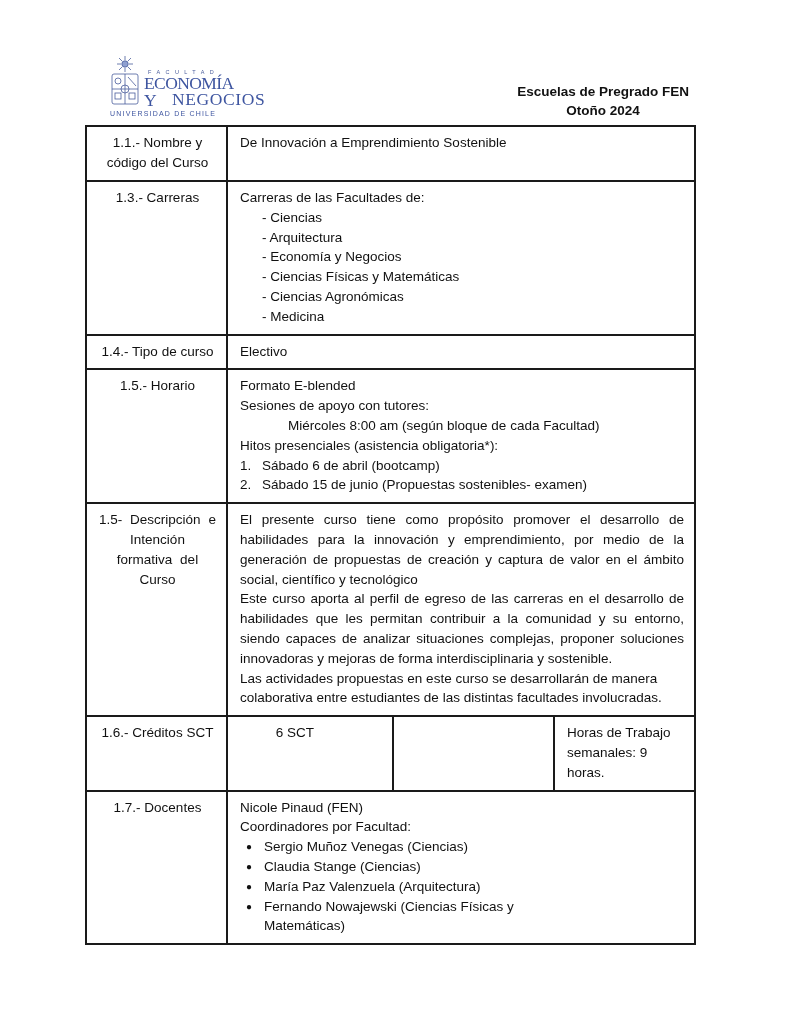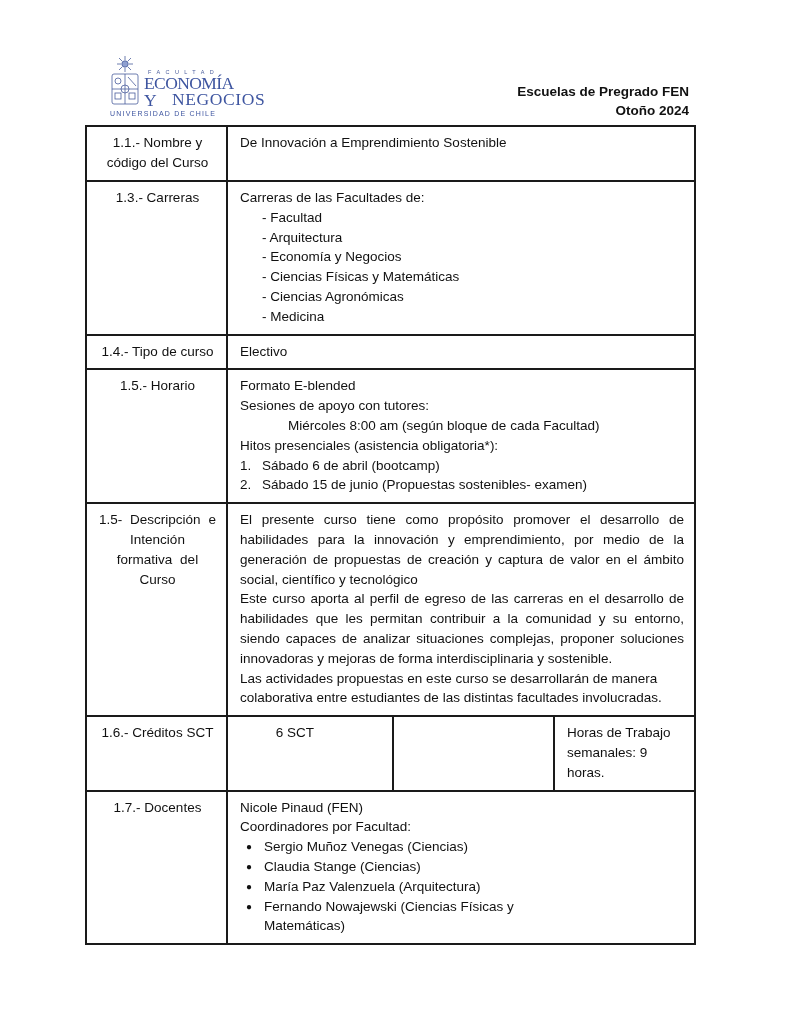--- a/index.html
+++ b/index.html
@@ -8,21 +8,21 @@
   .logo { position: absolute; left: 108px; top: 55px; width: 130px; height: 66px; }
   .logo .crest { position: absolute; left: 2px; top: 0; width: 30px; height: 54px; }
   .logo .facultad { position: absolute; left: 40px; top: 14px; font-size: 5.5px;
          letter-spacing: 5.4px; color: #4a5d9c; }
   .logo .economia { position: absolute; left: 36px; top: 20px; font-size: 17.5px;
          line-height: 17px; color: #3e55a0; letter-spacing: -0.6px; font-family: "Liberation Serif", serif; }
   .logo .negocios { position: absolute; left: 36px; top: 36px; font-size: 17.5px;
          line-height: 17px; color: #3e55a0; letter-spacing: 0.6px; font-family: "Liberation Serif", serif; margin-left: 28px; }
   .logo .uchile { position: absolute; left: 2px; top: 55px; font-size: 7px;
          letter-spacing: 1.2px; color: #3e55a0; white-space: nowrap; }
-  .header-right { position: absolute; right: 111px; top: 82px; text-align: right;
+  .header-right { position: absolute; right: 111px; top: 82px; text-align: center;
          font-weight: bold; font-size: 13.5px; line-height: 19px; }
   .doc-table { position: absolute; left: 85px; top: 125px; width: 611px;
          border-collapse: collapse; font-size: 13.5px; line-height: 19.8px; }
   .doc-table td { border: 2px solid #1a1a1a; vertical-align: top; padding: 6px 10px 7px 12px; }
   .doc-table td.label { width: 117px; padding-left: 12px; text-align: center; }
   .section-head { padding: 6px 10px 3px 10px !important; }
   .section-head span { background: #d9d9d9; font-weight: bold; padding: 1px 1px; }
   .indent-list { margin: 0; padding: 0 0 0 22px; list-style: none; }
   .indent-sub { padding-left: 48px; }
   .olist { margin: 0; padding: 0; list-style: none; }
@@ -78,21 +78,21 @@
   <tr>
     <td class="label">1.1.- Nombre y código del Curso</td>
     <td colspan="3" style="height:40px;">De Innovación a Emprendimiento Sostenible</td>
   </tr>
 
   <tr>
     <td class="label">1.3.- Carreras</td>
     <td colspan="3">
       <div>Carreras de las Facultades de:</div>
       <ul class="indent-list">
-        <li>- Facultad</li>
+        <li>- Ciencias</li>
         <li>- Arquitectura</li>
         <li>- Economía y Negocios</li>
         <li>- Ciencias Físicas y Matemáticas</li>
         <li>- Ciencias Agronómicas</li>
         <li>- Medicina</li>
       </ul>
     </td>
   </tr>
 
   <tr>

